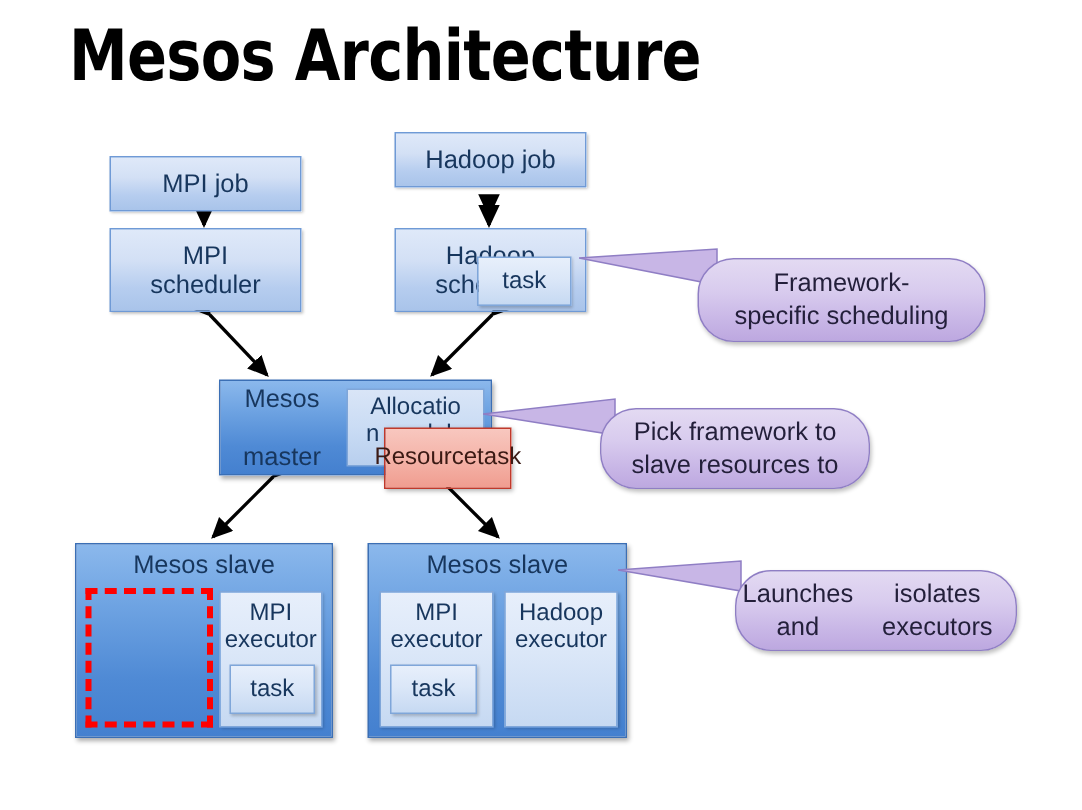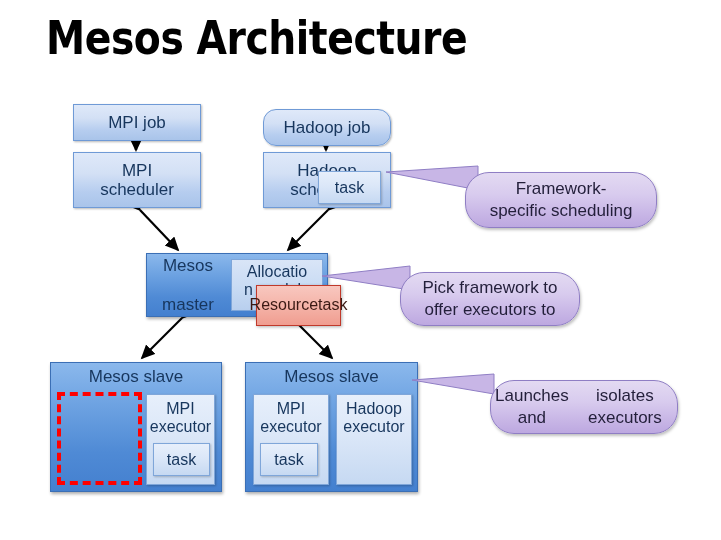--- a/index.html
+++ b/index.html
@@ -140,21 +140,21 @@
 
   <div class="box pale j-job" style="left:73px;top:104px;width:128px;height:37px;">
     <span>MPI job</span>
   </div>
 
   <div class="box pale j-sched" style="left:73px;top:152px;width:128px;height:56px;flex-direction:column;">
     <span>MPI</span>
     <span>scheduler</span>
   </div>
 
-  <div class="box pale j-job" style="left:263px;top:109px;width:128px;height:37px;border-radius:13px;">
+  <div class="box pale j-job" style="left:263px;top:88px;width:128px;height:37px;">
     <span>Hadoop job</span>
   </div>
 
   <div class="box pale j-sched" style="left:263px;top:152px;width:128px;height:56px;flex-direction:column;">
     <span>Hadoop</span>
     <span>scheduler</span>
   </div>
 
   <div class="box paler tasktxt" style="left:318px;top:171px;width:63px;height:33px;">
     <span>task</span>
@@ -219,21 +219,21 @@
   <div class="callout" style="left:465px;top:152px;width:192px;height:56px;flex-direction:column;">
     <span>Framework-</span>
     <span>specific scheduling</span>
   </div>
 
   <svg class="tail" style="left:322px;top:262px;width:110px;height:40px;" viewBox="0 0 110 40">
     <path d="M0,14 L88,4 L88,28 Z" fill="#c8b6e6" stroke="#8f7ec4" stroke-width="1"></path>
   </svg>
   <div class="callout" style="left:400px;top:252px;width:180px;height:54px;flex-direction:column;">
     <span>Pick framework to</span>
-    <span>offer executors to</span>
+    <span>slave resources to</span>
   </div>
 
   <svg class="tail" style="left:412px;top:368px;width:110px;height:40px;" viewBox="0 0 110 40">
     <path d="M0,12 L82,6 L82,26 Z" fill="#c8b6e6" stroke="#8f7ec4" stroke-width="1"></path>
   </svg>
   <div class="callout" style="left:490px;top:360px;width:188px;height:54px;flex-direction:row;">
     <span>Launches and</span>
     <span>isolates executors</span>
   </div>
 

